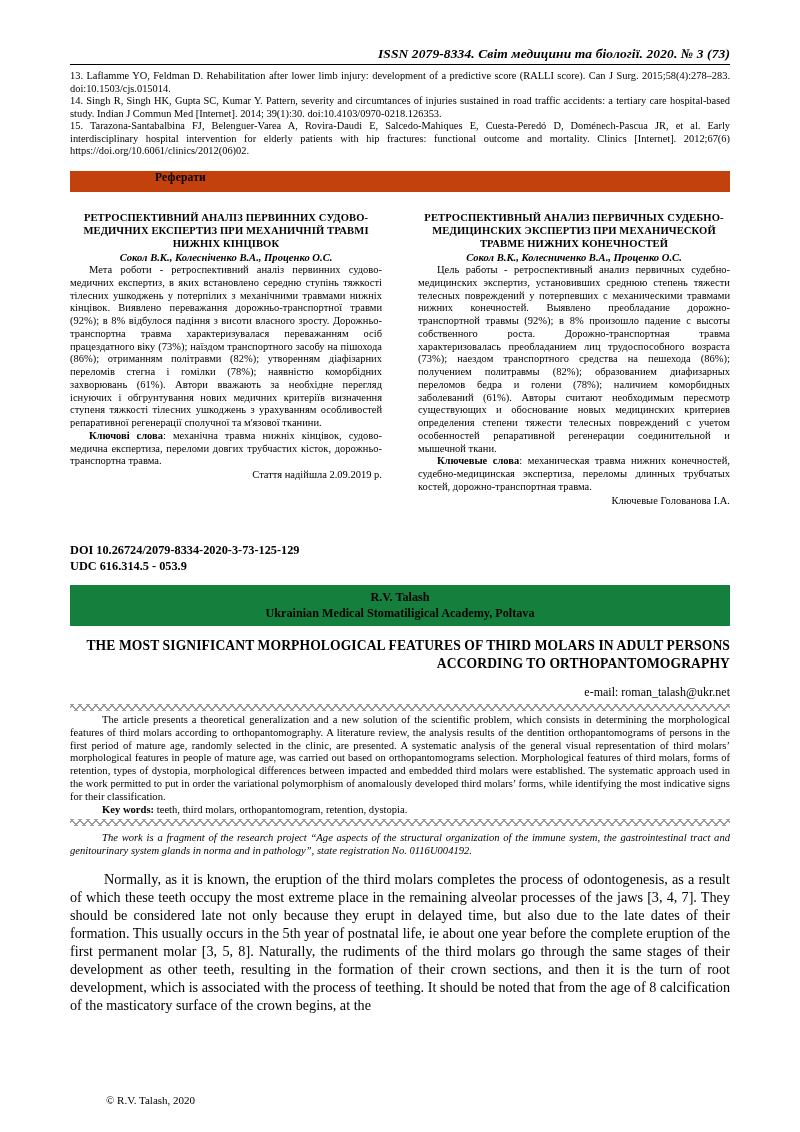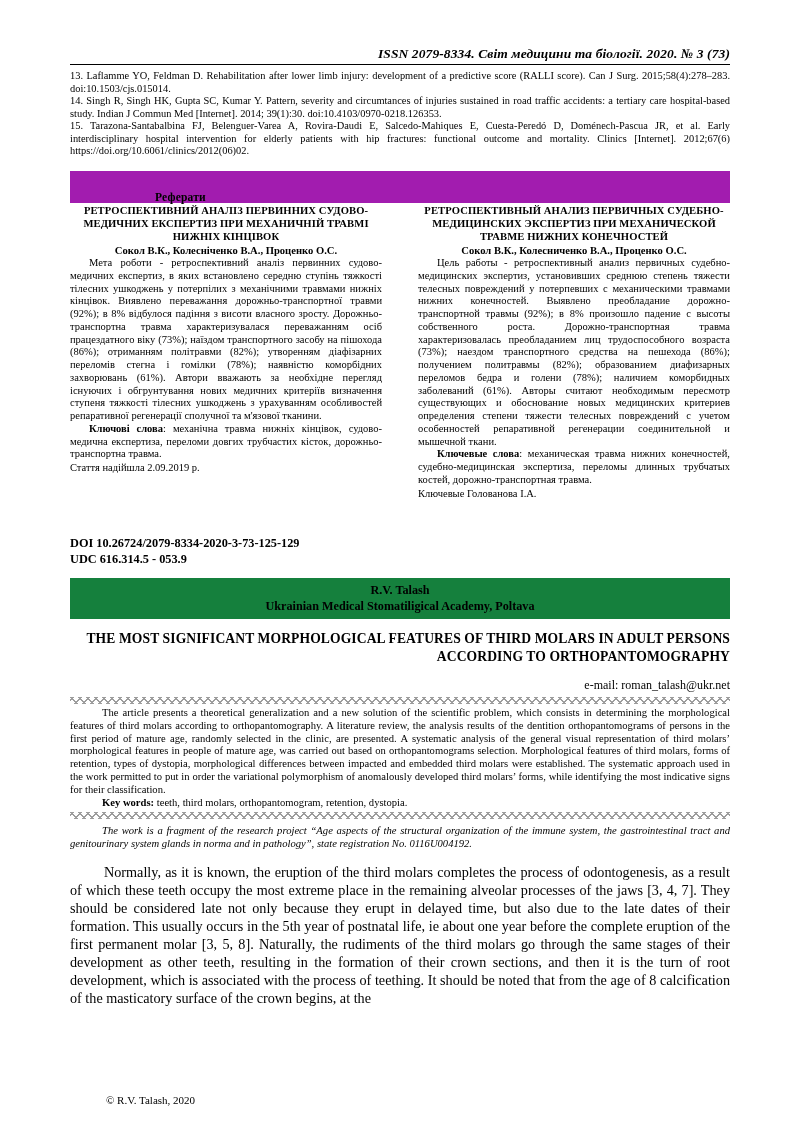--- a/index.html
+++ b/index.html
@@ -46,64 +46,65 @@
   .refs p {
     margin: 0;
     text-indent: 0;
   }
 
   
   .abstract-band {
     margin-top: 13px;
   }
   .band-head {
-    background: #a21caf;
-    height: 32px;
+    background: #c2410c;
+    height: 21px;
     display: flex;
-    align-items: flex-end;
+    align-items: flex-start;
     font-weight: bold;
     font-size: 11.5px;
     letter-spacing: 0.2px;
   }
   .band-head .band-label {
     padding-left: 85px;
   }
   .abs-cols {
     display: flex;
     gap: 36px;
-    margin-top: 2px;
+    margin-top: 20px;
   }
   .abs-col {
     width: 50%;
   }
   .abs-title {
     text-align: center;
     font-weight: bold;
     font-size: 10.6px;
     line-height: 1.22;
     letter-spacing: 0.1px;
   }
   .abs-authors {
     text-align: center;
     font-weight: bold;
     font-size: 10.6px;
     line-height: 1.25;
+    font-style: italic;
   }
   .abs-body {
     text-align: justify;
     font-size: 10.5px;
     line-height: 1.215;
     margin-top: 0px;
   }
   .abs-body p {
     margin: 0;
     text-indent: 19px;
   }
   .abs-right {
-    text-align: left;
+    text-align: right;
     font-size: 10.5px;
     line-height: 1.22;
     margin-top: 1px;
   }
   .kw-label { font-weight: bold; }
 
   
   .doi-block {
     margin-top: 36px;
     font-weight: bold;

